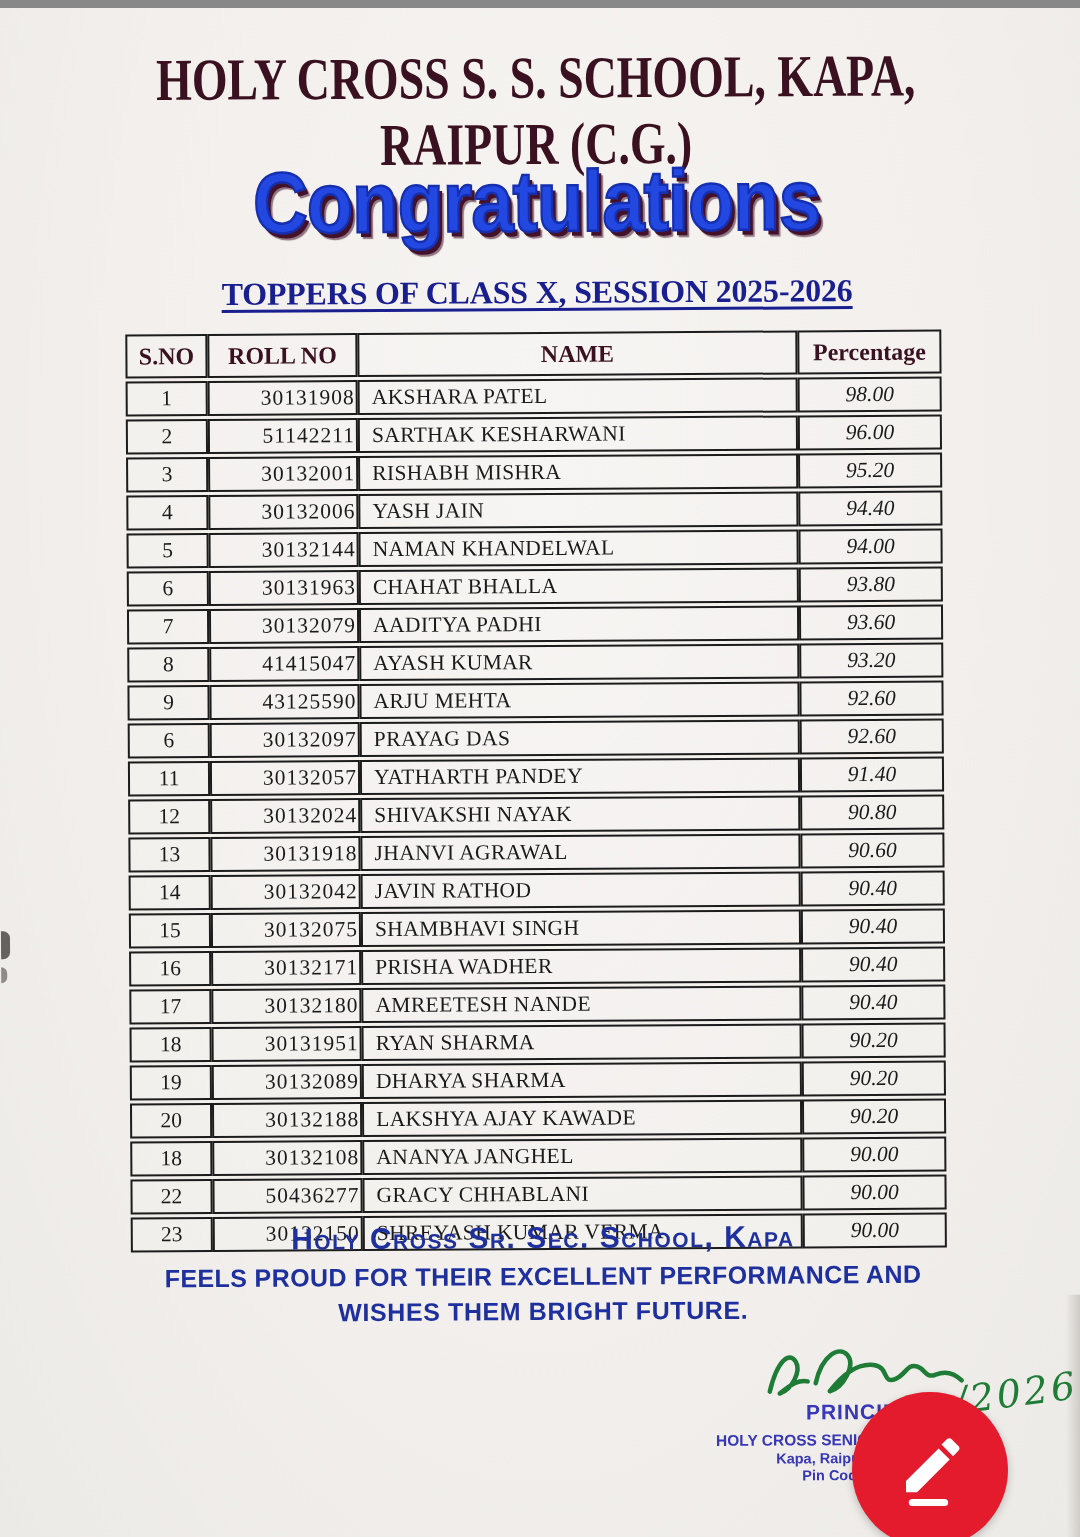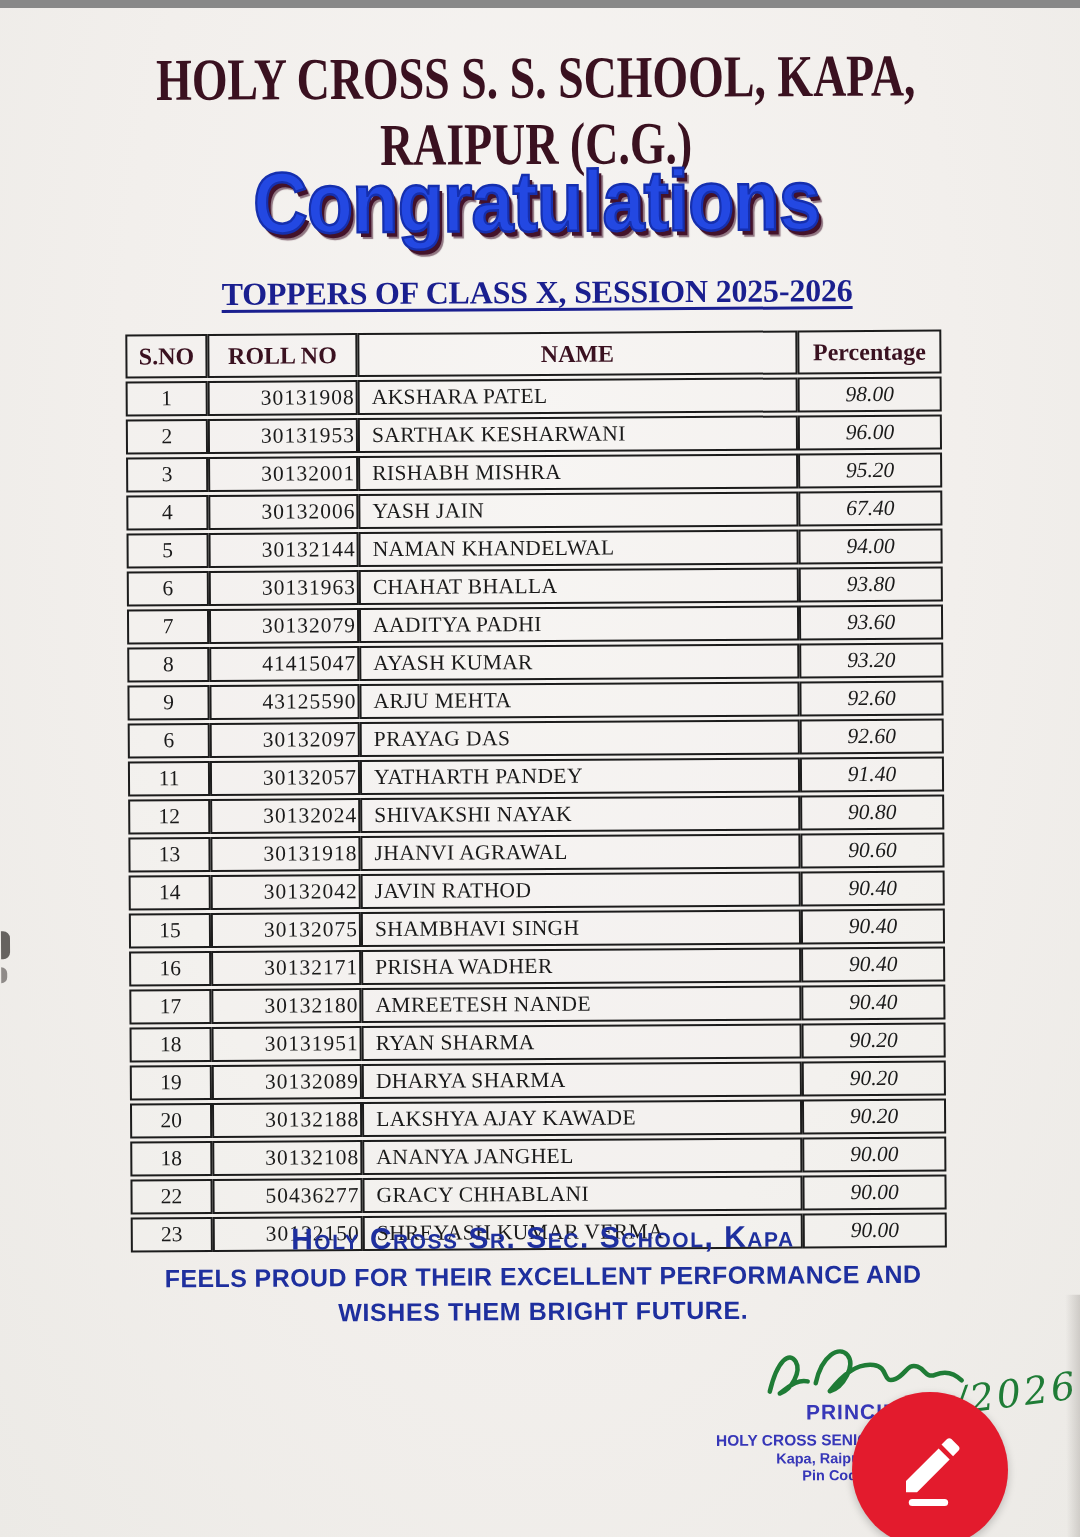--- a/index.html
+++ b/index.html
@@ -114,35 +114,35 @@
       </thead>
       <tbody>
           <tr>
             <td class="cell-sno">1</td>
             <td class="cell-roll-no">30131908</td>
             <td class="cell-name">AKSHARA PATEL</td>
             <td class="cell-percentage">98.00</td>
           </tr>
           <tr>
             <td class="cell-sno">2</td>
-            <td class="cell-roll-no">30131953</td>
+            <td class="cell-roll-no">51142211</td>
             <td class="cell-name">SARTHAK KESHARWANI</td>
             <td class="cell-percentage">96.00</td>
           </tr>
           <tr>
             <td class="cell-sno">3</td>
             <td class="cell-roll-no">30132001</td>
             <td class="cell-name">RISHABH MISHRA</td>
             <td class="cell-percentage">95.20</td>
           </tr>
           <tr>
             <td class="cell-sno">4</td>
             <td class="cell-roll-no">30132006</td>
             <td class="cell-name">YASH JAIN</td>
-            <td class="cell-percentage">67.40</td>
+            <td class="cell-percentage">94.40</td>
           </tr>
           <tr>
             <td class="cell-sno">5</td>
             <td class="cell-roll-no">30132144</td>
             <td class="cell-name">NAMAN KHANDELWAL</td>
             <td class="cell-percentage">94.00</td>
           </tr>
           <tr>
             <td class="cell-sno">6</td>
             <td class="cell-roll-no">30131963</td>

